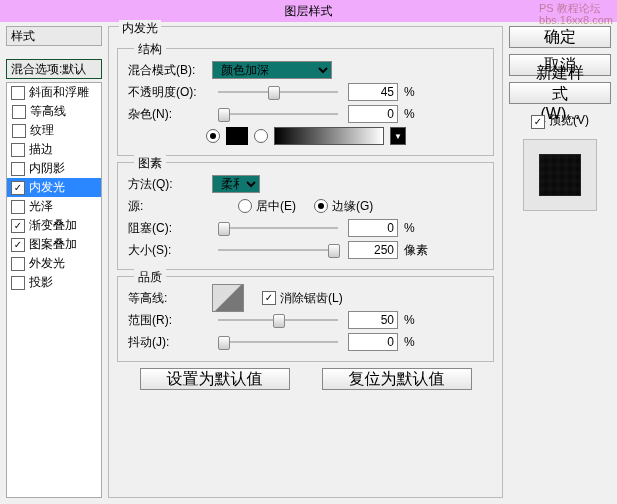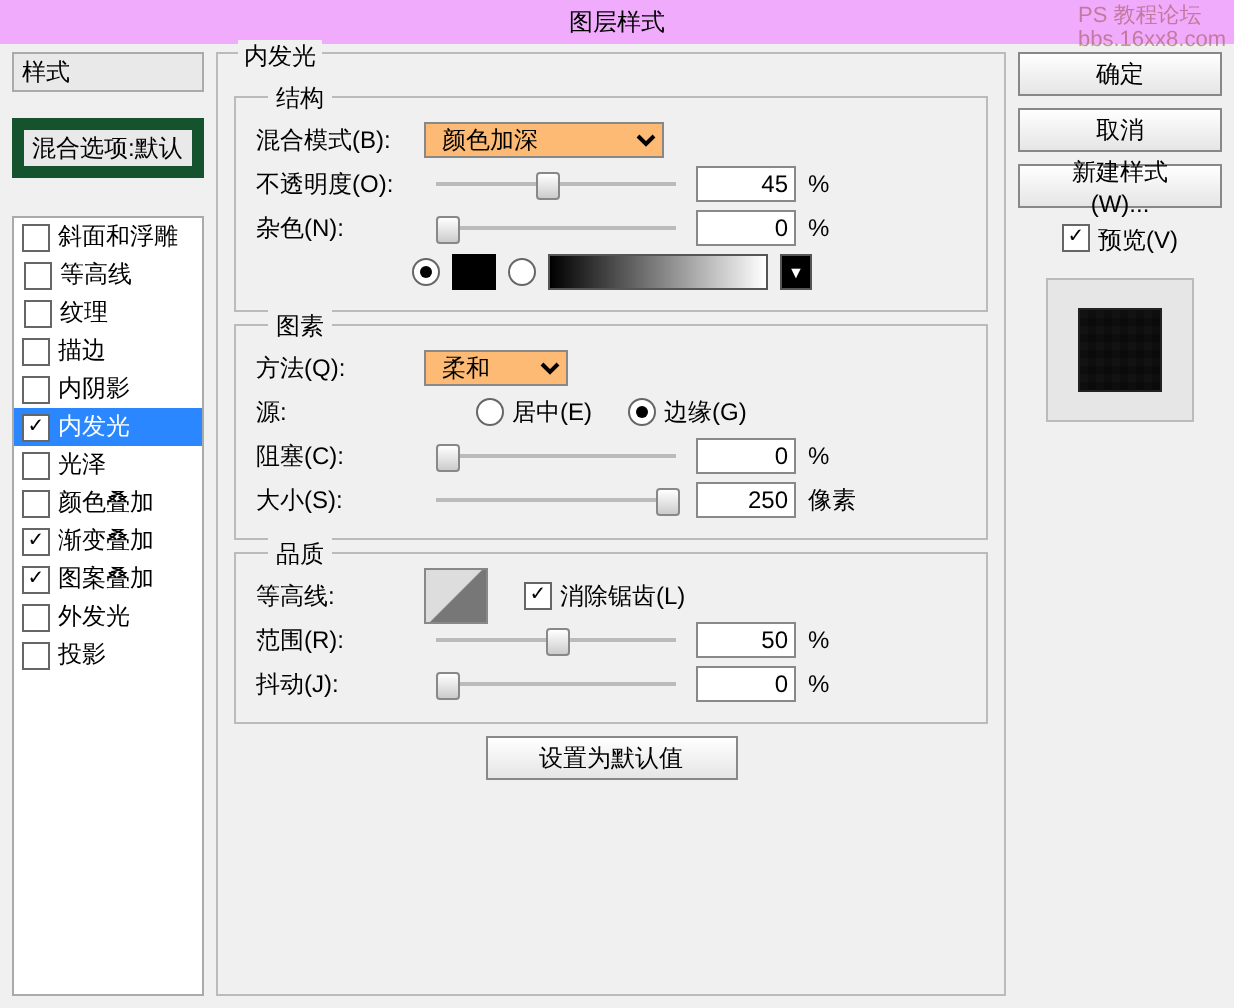--- a/index.html
+++ b/index.html
@@ -2,50 +2,50 @@
 <html><head>
 <meta charset="utf-8">
 <style>
 html,body{margin:0;padding:0;font-family:"Microsoft YaHei","SimSun",sans-serif;font-size:12px;background:#f0f0f0;color:#000}
 .window{width:617px;height:504px;background:#f0f0f0;box-sizing:border-box;position:relative}
 .titlebar{height:22px;background:#f0abfc;text-align:center;line-height:22px;color:#000;font-size:12px}
 .watermark{position:absolute;right:4px;top:2px;font-size:11px;color:#a05050;opacity:.55;text-align:left;line-height:12px}
 .body{display:flex;padding:4px 6px 6px 6px;gap:6px;height:calc(100% - 22px);box-sizing:border-box}
 .left-panel{width:96px;display:flex;flex-direction:column}
 .left-header{height:18px;line-height:18px;padding-left:4px;border:1px solid #aaa;background:#e9e9e9;margin-bottom:13px}
-.left-sub{height:18px;line-height:18px;padding-left:4px;border:6px solid #14532d;background:#e9e9e9;margin-bottom:19px}
+.left-sub{height:18px;line-height:18px;padding-left:4px;border:1px solid #14532d;background:#e9e9e9;margin-bottom:3px}
 .styles-list{border:1px solid #aaa;flex:1;background:#fff;overflow:hidden}
 .style-item{height:19px;line-height:19px;padding-left:4px;display:flex;align-items:center;gap:4px;cursor:pointer}
 .style-item.indent{padding-left:5px}
 .style-item.selected{background:#2a87ff;color:#fff}
 .cb{width:12px;height:12px;border:1px solid #666;background:#fff;display:inline-flex;align-items:center;justify-content:center;font-size:10px;line-height:1;color:#000}
 .cb.checked::before{content:"✓"}
 .center-panel{flex:1;border:1px solid #bbb;padding:4px 8px 6px 8px;position:relative;background:#f0f0f0}
 .panel-title{position:relative;top:-11px;left:2px;background:#f0f0f0;padding:0 3px;display:inline-block}
 .group{border:1px solid #bbb;margin-bottom:6px;padding:10px 10px 8px 10px;position:relative;background:#f0f0f0}
 .group-title{position:absolute;top:-8px;left:16px;background:#f0f0f0;padding:0 4px;font-size:12px}
 .row{display:flex;align-items:center;height:22px;gap:4px}
 .label{width:78px;padding-right:2px}
-.sel{border:1px solid #888;background:#fdba74;height:18px;padding:0 4px;font-size:12px}
+.sel{border:1px solid #888;background:#0f766e;height:18px;padding:0 4px;font-size:12px}
 .slider{flex:0 0 120px;height:14px;position:relative;margin:0 6px}
 .slider-track{position:absolute;top:6px;left:0;right:0;height:2px;background:#bbb}
 .slider-thumb{position:absolute;top:1px;width:10px;height:12px;background:linear-gradient(#fff,#ccc);border:1px solid #888;border-radius:2px}
 .num{width:42px;height:16px;border:1px solid #888;background:#fff;text-align:right;padding:0 3px;font-size:12px}
 .pct{margin-left:2px}
 .radio{width:12px;height:12px;border:1px solid #666;border-radius:50%;background:#fff;display:inline-flex;align-items:center;justify-content:center}
 .radio.on::before{content:"";width:6px;height:6px;background:#000;border-radius:50%}
 .swatch{width:20px;height:16px;border:1px solid #000;background:#000;display:inline-block}
 .gradient{width:108px;height:16px;border:1px solid #555;background:linear-gradient(to right,#000,#fff);display:inline-block}
 .dd{width:14px;height:16px;border:1px solid #555;background:#000;color:#fff;display:inline-flex;align-items:center;justify-content:center;font-size:8px}
 .contour{width:30px;height:26px;border:1px solid #888;background:linear-gradient(135deg,#ddd 49%,#777 51%);display:inline-block}
 .bottom-btns{display:flex;gap:32px;justify-content:center;margin-top:6px}
-.btn{border:1px solid #888;background:linear-gradient(#fff,#e5e5e5);height:22px;padding:0 26px;cursor:pointer;font-size:12px;display:inline-flex;align-items:center;justify-content:center}
+.btn{border:1px solid #888;background:linear-gradient(#fff,#e5e5e5);height:22px;padding:0 26px;cursor:pointer;font-size:16px;display:inline-flex;align-items:center;justify-content:center}
 .right-panel{width:102px;display:flex;flex-direction:column;gap:6px;align-items:stretch}
 .right-panel .btn{width:100%}
-.preview-ck{display:flex;align-items:flex-start;gap:4px;justify-content:center;margin-top:2px}
+.preview-ck{display:flex;align-items:flex-end;gap:4px;justify-content:center;margin-top:2px}
 .preview-box{width:72px;height:70px;margin:4px auto 0;border:1px solid #bbb;background:#e6e6e6;display:flex;align-items:center;justify-content:center}
 .preview-inner{width:40px;height:40px;background:repeating-linear-gradient(#444 0 4px,#333 4px 8px),repeating-linear-gradient(90deg,#444 0 4px,#333 4px 8px);background-blend-mode:multiply;border:1px solid #222}
 </style>
 </head>
 <body>
 
 <div class="window">
   <div class="titlebar">图层样式</div>
   <div class="watermark">
     <span>PS 教程论坛</span><br><span>bbs.16xx8.com</span>
@@ -78,24 +78,20 @@
           </div>
           <div class="style-item selected">
             <span class="cb checked"></span>
             <span>内发光</span>
           </div>
           <div class="style-item">
             <span class="cb"></span>
             <span>光泽</span>
           </div>
           <div class="style-item">
-            <span class="cb"></span>
-            <span>颜色叠加</span>
-          </div>
-          <div class="style-item">
             <span class="cb checked"></span>
             <span>渐变叠加</span>
           </div>
           <div class="style-item">
             <span class="cb checked"></span>
             <span>图案叠加</span>
           </div>
           <div class="style-item">
             <span class="cb"></span>
             <span>外发光</span>
@@ -140,21 +136,21 @@
           <span class="radio"></span>
           <span class="gradient"></span>
           <span class="dd">▼</span>
         </div>
       </div>
 
       <div class="group">
         <span class="group-title">图素</span>
         <div class="row">
           <span class="label">方法(Q):</span>
-          <select class="sel" style="width:72px"><option>柔和</option></select>
+          <select class="sel" style="width:48px"><option>柔和</option></select>
         </div>
         <div class="row">
           <span class="label" style="width:104px">源:</span>
           <span class="radio"></span>
           <span>居中(E)</span>
           <span style="width:10px"></span>
           <span class="radio on"></span>
           <span>边缘(G)</span>
         </div>
         <div class="row">
@@ -201,20 +197,21 @@
               <div class="slider-track"></div>
               <div class="slider-thumb" style="left: 0px;"></div>
             </div>
           <input class="num" value="0" style="">
           <span class="pct">%</span>
         </div>
       </div>
 
       <div class="bottom-btns">
         <button class="btn">设置为默认值</button>
+        <button class="btn">复位为默认值</button>
       </div>
     </div>
 
     <div class="right-panel">
       <button class="btn">确定</button>
       <button class="btn">取消</button>
       <button class="btn">新建样式(W)...</button>
       <div class="preview-ck">
         <span class="cb checked"></span>
         <span>预览(V)</span>

